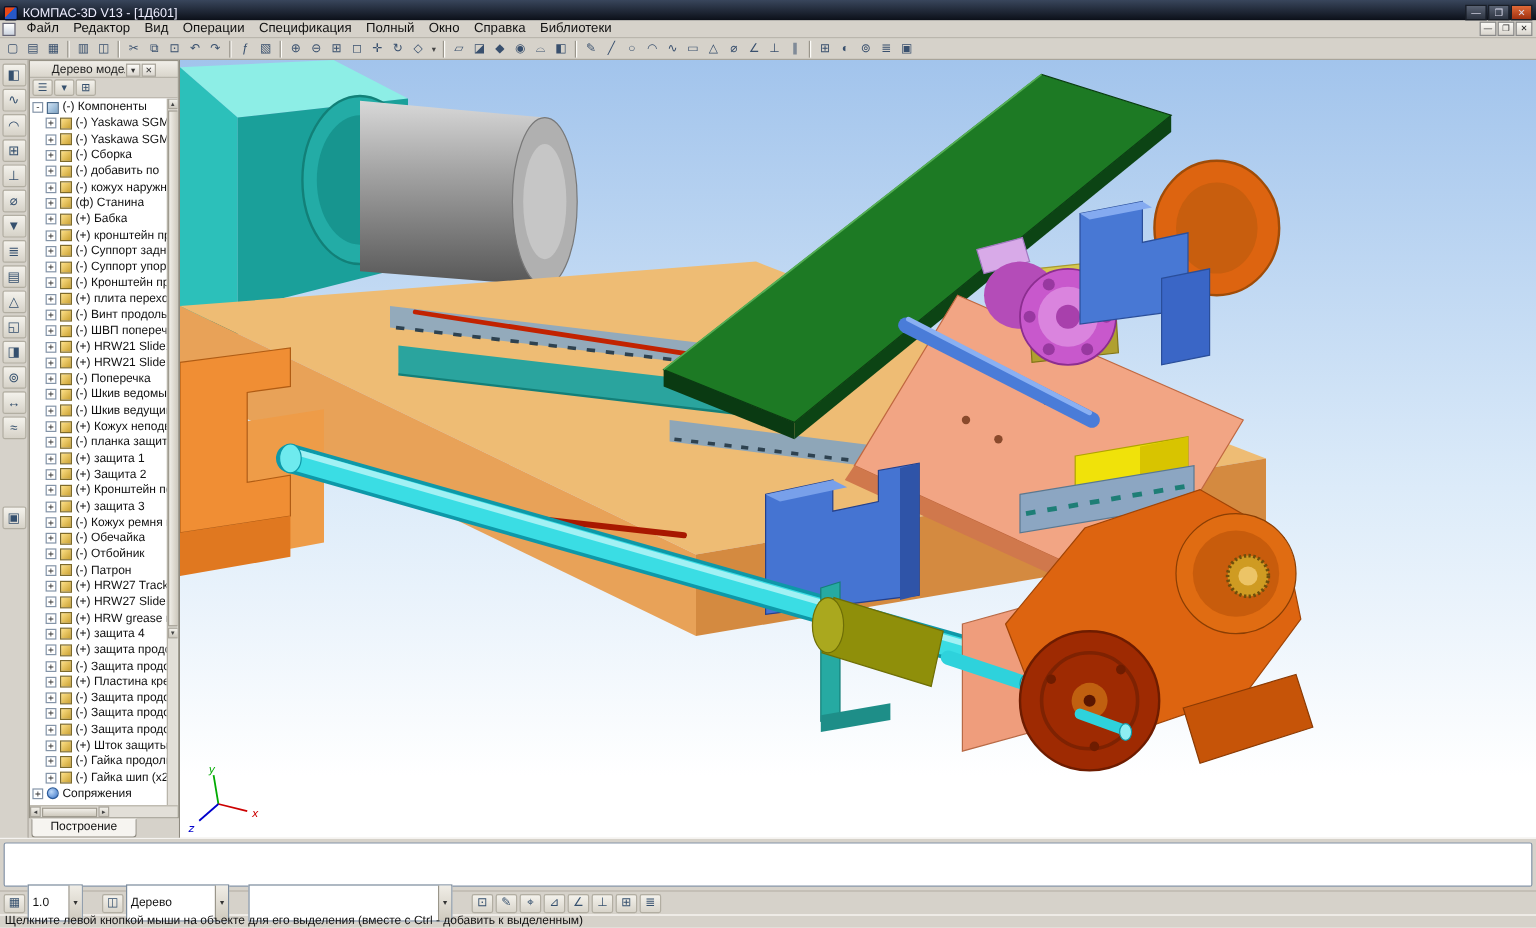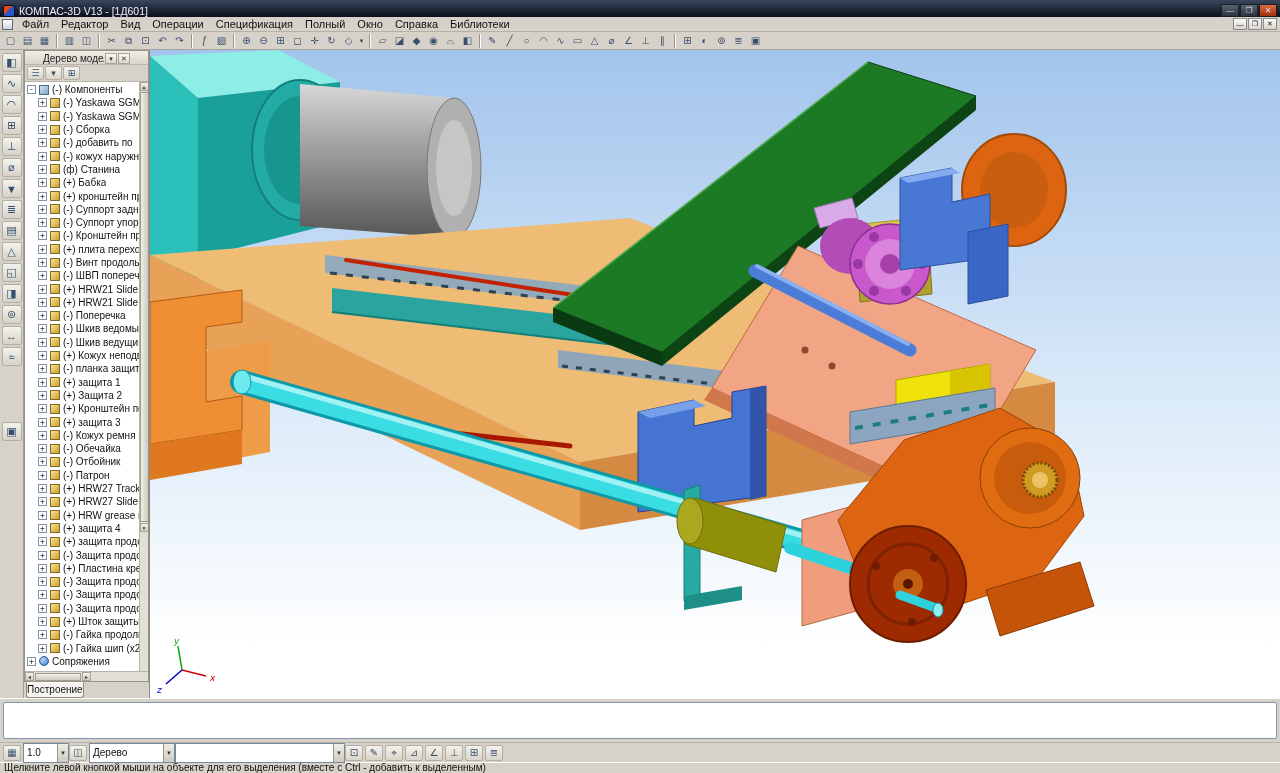--- a/index.html
+++ b/index.html
@@ -42,28 +42,28 @@
 .ticon{flex:0 0 10px;width:10px;height:10px;margin-right:3px;border:1px solid #7d6a2a;background:linear-gradient(135deg,#ffe28a,#caa132)}
 .ticon.root{border-color:#4a6a8a;background:linear-gradient(135deg,#cfe2f4,#7fa6c8)}
 .ticon.mates{border-color:#2a5a9a;border-radius:50%;background:radial-gradient(circle at 35% 35%,#bcd8f8,#3a74c8)}
 .tlabel{overflow:hidden}
 .vscroll{width:9px;background:#e2dfd8;border-left:1px solid #b8b4aa;display:flex;flex-direction:column;align-items:center}
 .sarr{width:9px;height:9px;font-size:5px;display:flex;align-items:center;justify-content:center;color:#444;background:linear-gradient(#f4f2ec,#ccc8be);border:1px solid #a9a59b;flex:0 0 auto}
 .vthumb{flex:0 0 430px;width:9px;background:linear-gradient(90deg,#f0eee8,#cfcabe);border:1px solid #a09c90;margin:1px 0}
 .hscroll{height:10px;display:flex;align-items:center;background:#e2dfd8;border-top:1px solid #b8b4aa}
 .hthumb{width:46px;height:8px;background:linear-gradient(#f0eee8,#cfcabe);border:1px solid #a09c90;margin:0 1px}
 .tabrow{height:16px;display:flex;align-items:flex-start;background:#d6d2ca;padding:0 0 0 2px}
-.tab{font-size:10px;padding:1px 0 2px;background:#f6f4f0;border:1px solid #8e8a80;border-top-color:#fdfdfc;border-radius:0 0 3px 3px}
+.tab{font-size:10px;padding:1px 15px 2px;background:#f6f4f0;border:1px solid #8e8a80;border-top-color:#fdfdfc;border-radius:0 0 3px 3px}
 .viewport{flex:1;position:relative;background:#fff;overflow:hidden}
 .viewport svg{display:block}
 .propbar{height:44px;background:#d6d2ca;display:flex;align-items:center;padding:3px;border-top:1px solid #fdfcf9}
 .propfield{flex:1;height:100%;background:#fff;border:1px solid #8494a8;border-radius:2px}
 .optionsbar{height:20px;background:#d6d2ca;display:flex;align-items:center;padding:0 3px;border-top:1px solid #b8b4aa}
 .obi{min-width:18px;height:16px;display:flex;align-items:center;justify-content:center;font-size:10px;color:#35506e;border:1px solid #b2aea2;background:linear-gradient(#f4f2ec,#d8d4ca);border-radius:2px;margin-right:2px;flex:0 0 auto}
-.combo{display:flex;align-items:center;height:20px;background:#fff;border:1px solid #7a8a9c;font-size:10px;margin-right:0;padding-left:3px;flex:0 0 auto}
+.combo{display:flex;align-items:center;height:31px;background:#fff;border:1px solid #7a8a9c;font-size:10px;margin-right:16px;padding-left:3px;flex:0 0 auto}
 .combo .val{flex:1;white-space:nowrap;overflow:hidden}
 .carr{width:11px;height:100%;border-left:1px solid #9a968a;background:linear-gradient(#f0ede6,#cfcabe);display:flex;align-items:center;justify-content:center;font-size:6px;color:#333;margin-left:2px}
 .c-zoom{width:46px}.c-mode{width:86px}.c-wide{width:170px}
 .oicons{display:flex}
 .statusbar{height:11px;background:#d6d2ca;border-top:1px solid #fdfcf9;display:flex;align-items:flex-end;font-size:10px;padding-left:4px;overflow:hidden}
 svg text{font-size:9px;font-style:italic;font-family:"DejaVu Sans",sans-serif}
 </style>
 </head>
 <body>
 

